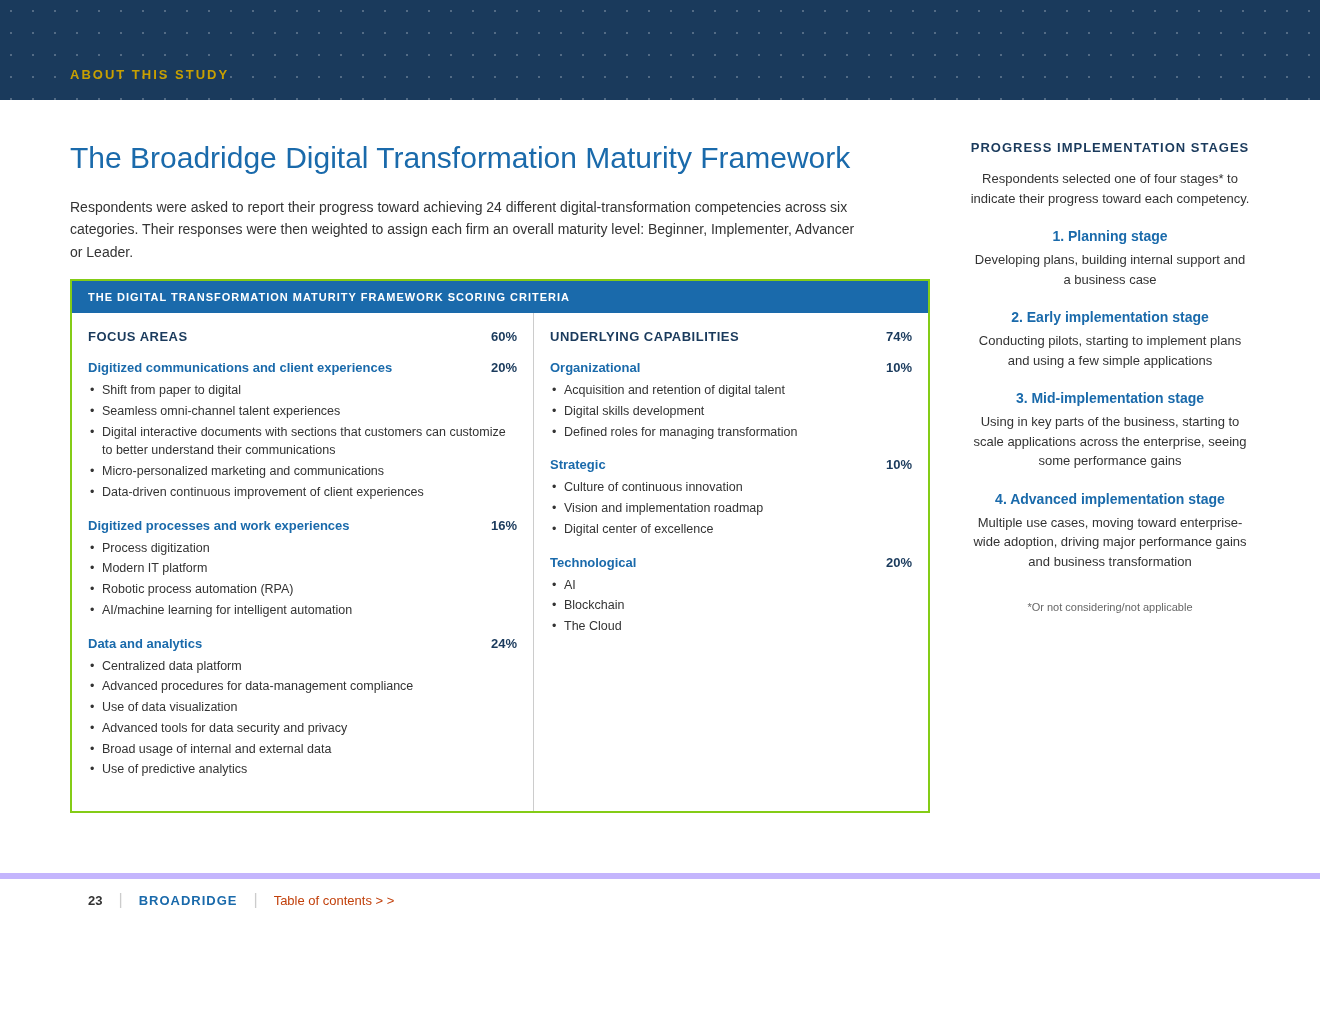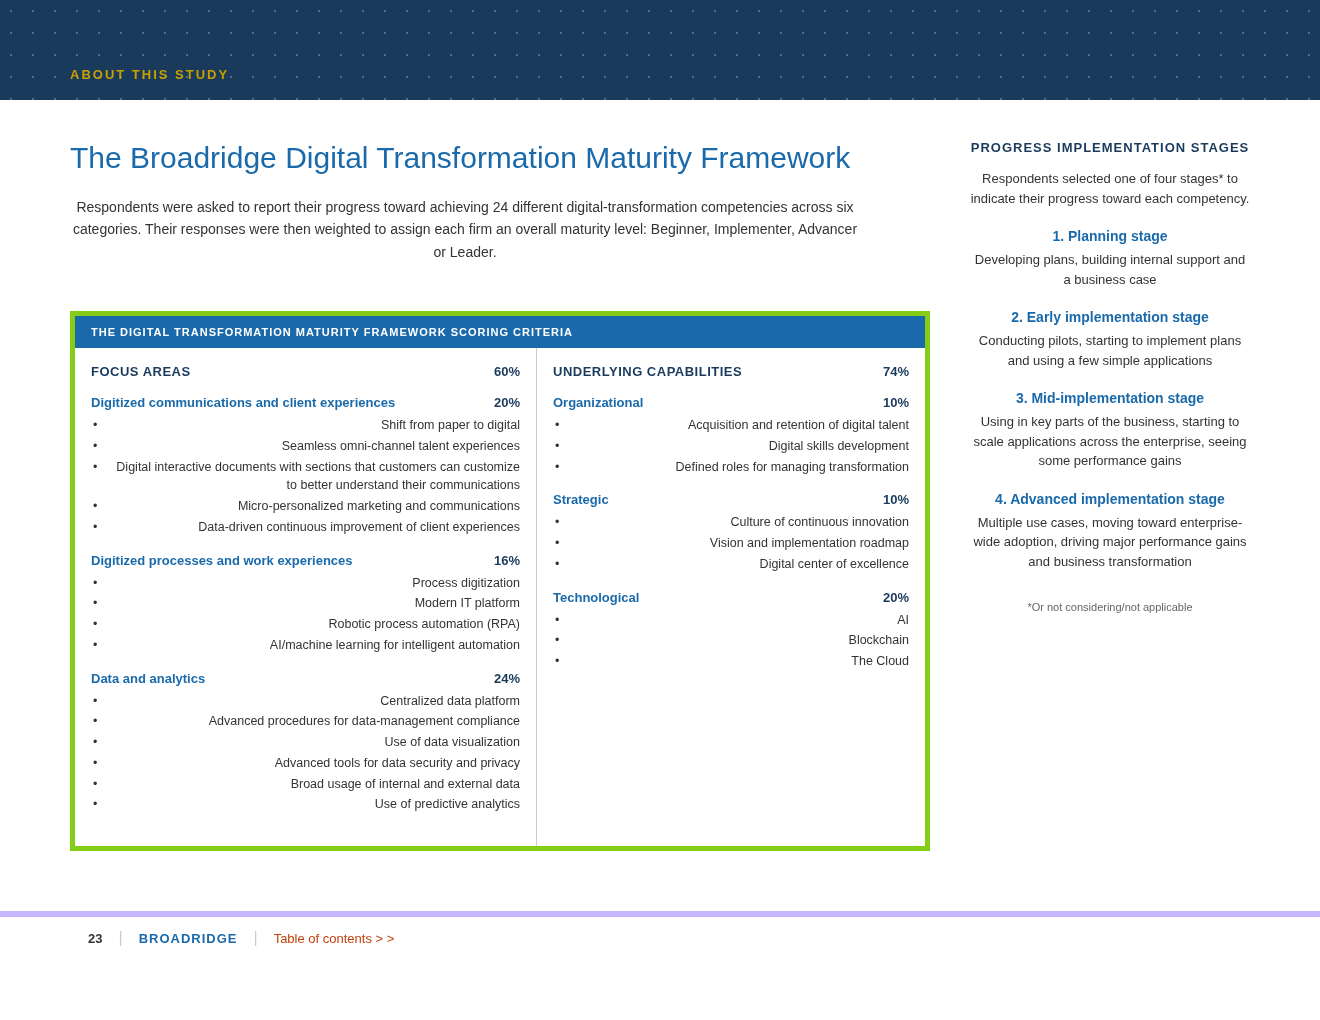--- a/index.html
+++ b/index.html
@@ -54,43 +54,41 @@
       font-size: 30px;
       font-weight: 300;
       margin-bottom: 20px;
       line-height: 1.2;
     }
 
     .page-description {
       color: #333;
       font-size: 14px;
       line-height: 1.6;
-      margin-bottom: 48px;
+      margin-bottom: 16px;
       max-width: 790px;
-      text-align: center;
     }
 
     
     .framework-box {
-      border: 5px solid #84cc16;
+      border: 2px solid #84cc16;
     }
 
     .framework-header {
       background-color: #1a6aab;
       color: #fff;
       font-size: 11px;
       font-weight: bold;
       letter-spacing: 1px;
       padding: 10px 16px;
       text-transform: uppercase;
     }
 
     .framework-body {
       display: flex;
-      text-align: right;
     }
 
     .focus-col {
       flex: 0 0 462px;
       border-right: 1px solid #ccc;
       padding: 16px;
     }
 
     .underlying-col {
       flex: 1;

